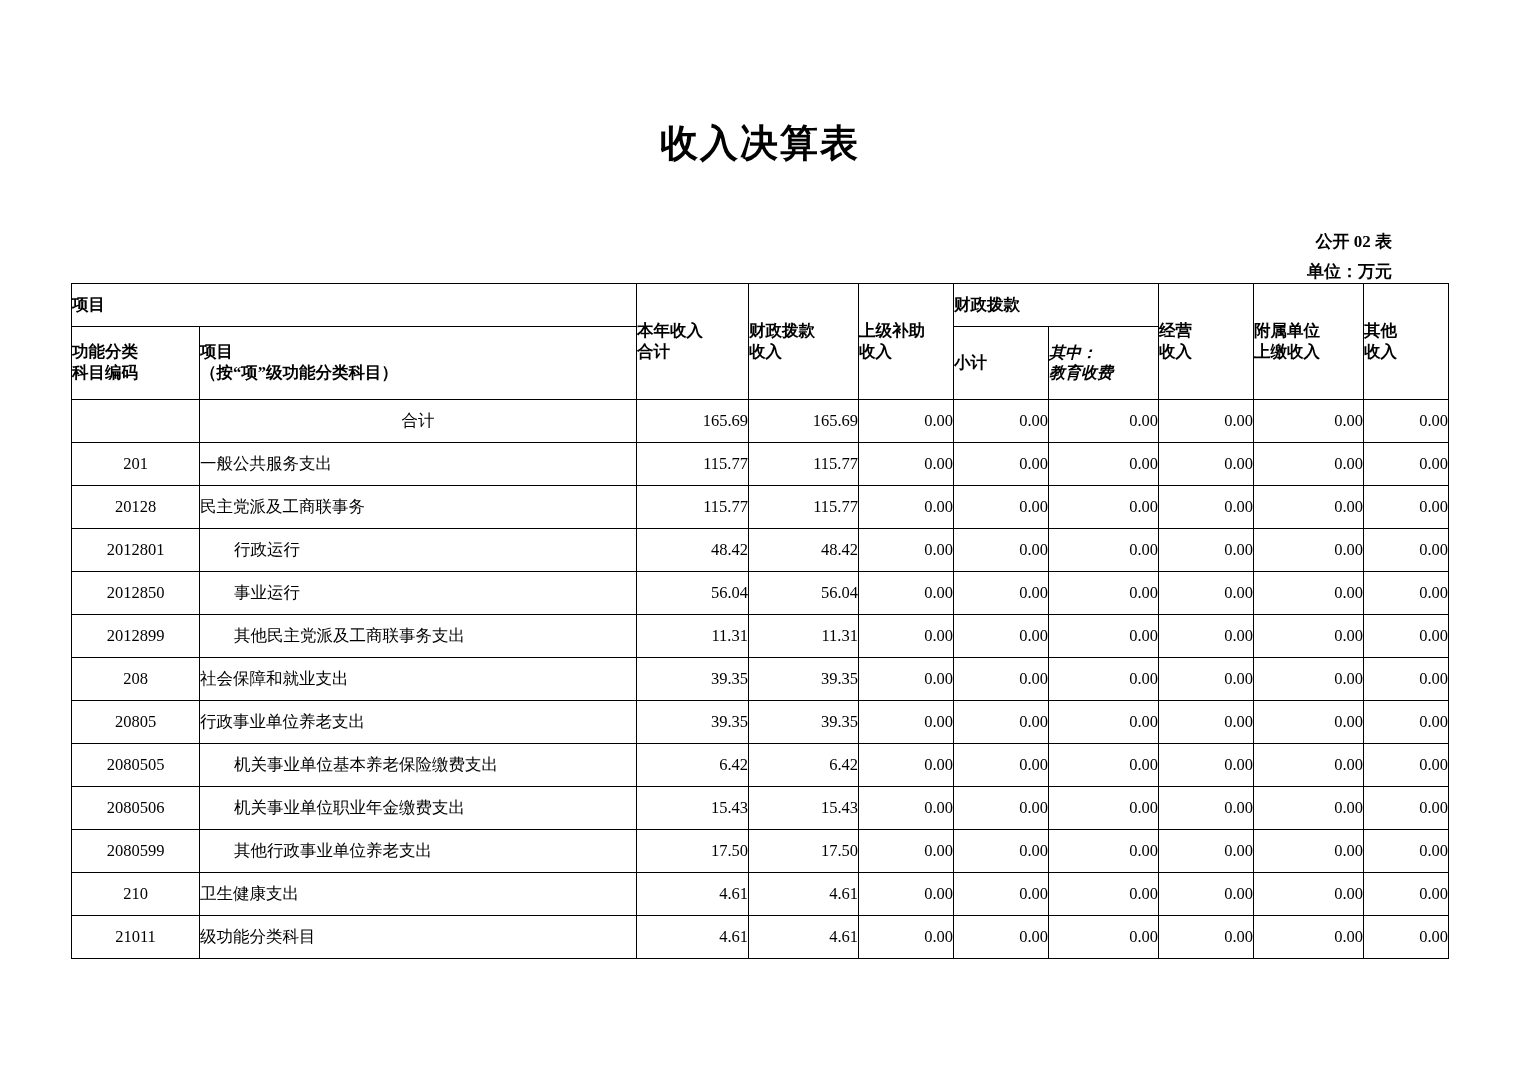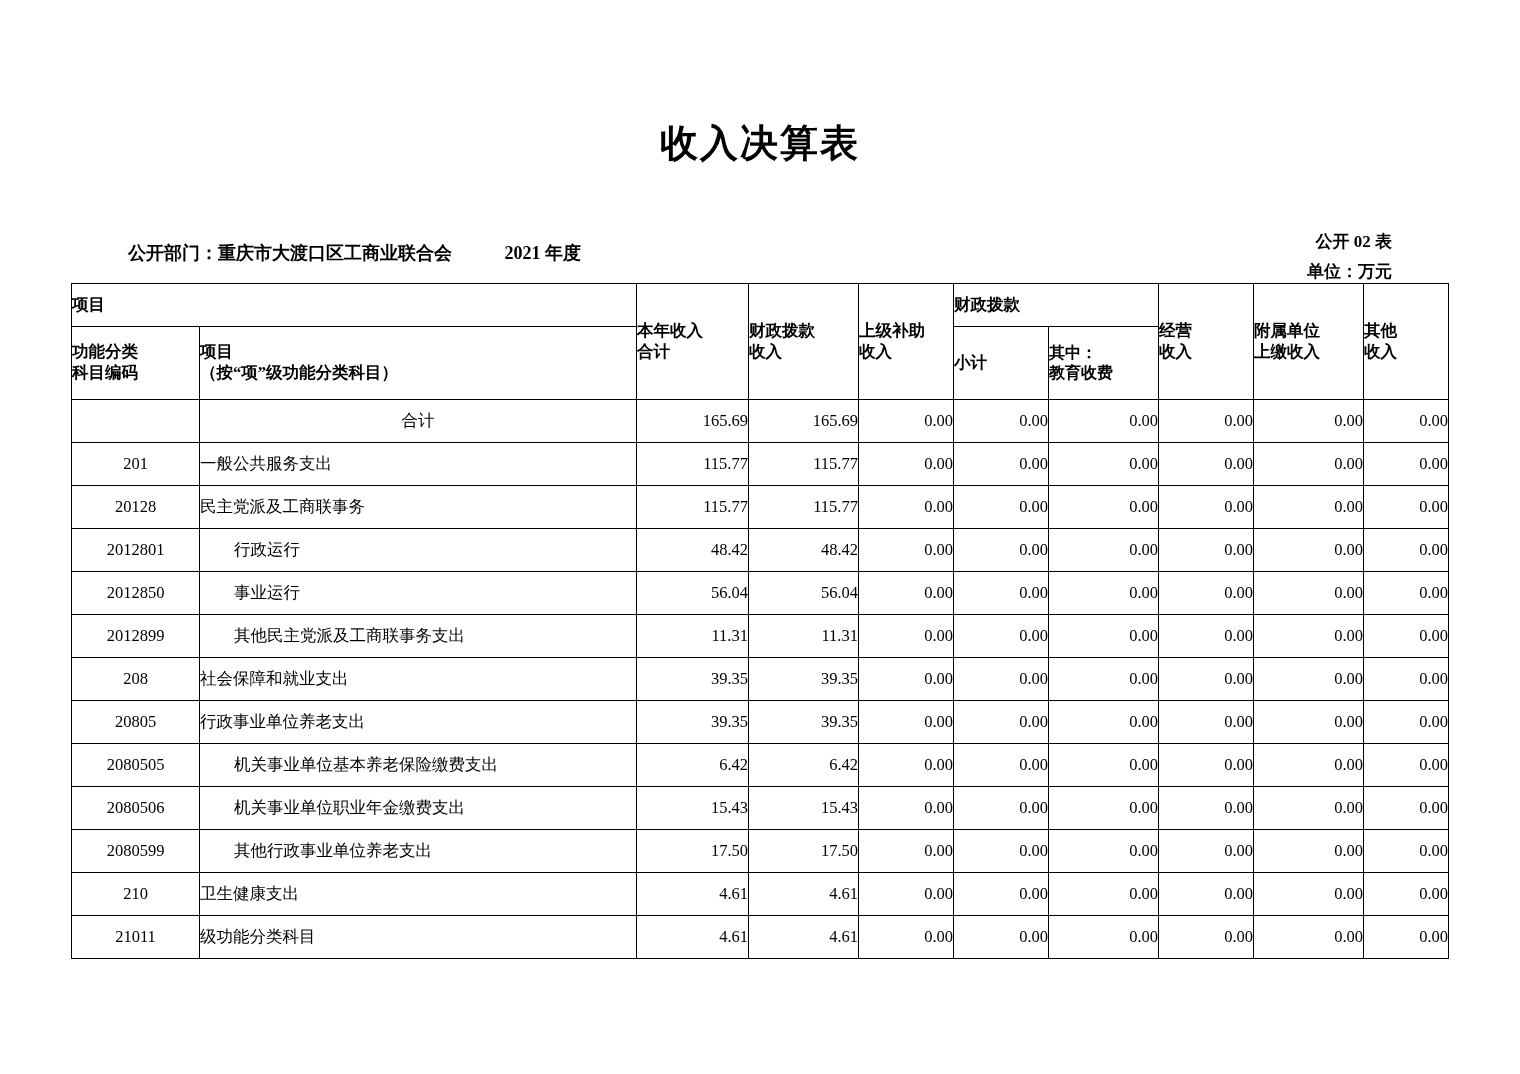--- a/index.html
+++ b/index.html
@@ -84,21 +84,21 @@
     padding-left: 14px;
     white-space: nowrap;
   }
   td.name {
     text-align: left;
     padding-left: 14px;
     white-space: nowrap;
   }
   td.name.ind1 { padding-left: 34px; }
   td.name.center { text-align: center; padding-left: 0; }
-  .hdr-sub { font-size: 16px; }
+  .hdr-sub { font-size: 16px; font-style: italic; }
   col.c-code { width: 128px; }
   col.c-name { width: 437px; }
   col.c-tot  { width: 112px; }
   col.c-fin  { width: 110px; }
   col.c-sup  { width: 95px; }
   col.c-sub  { width: 95px; }
   col.c-edu  { width: 110px; }
   col.c-oper { width: 95px; }
   col.c-affi { width: 110px; }
   col.c-othr { width: 85px; }
@@ -107,24 +107,20 @@
 <body>
 
 <div class="page">
 
   <div class="doc-title">收入决算表</div>
 
   <div class="meta-row">
     <div class="meta-right">
       <div>公开 02 表</div>
       <div>单位：万元</div>
-    </div>
-    <div class="meta-left">
-      <span>公开部门：重庆市大渡口区工商业联合会</span>
-      <span class="year">2021 年度</span>
     </div>
   </div>
 
   <table class="budget">
     <colgroup>
       <col class="c-code">
         <col class="c-name">
         <col class="c-tot">
         <col class="c-fin">
         <col class="c-sup">

